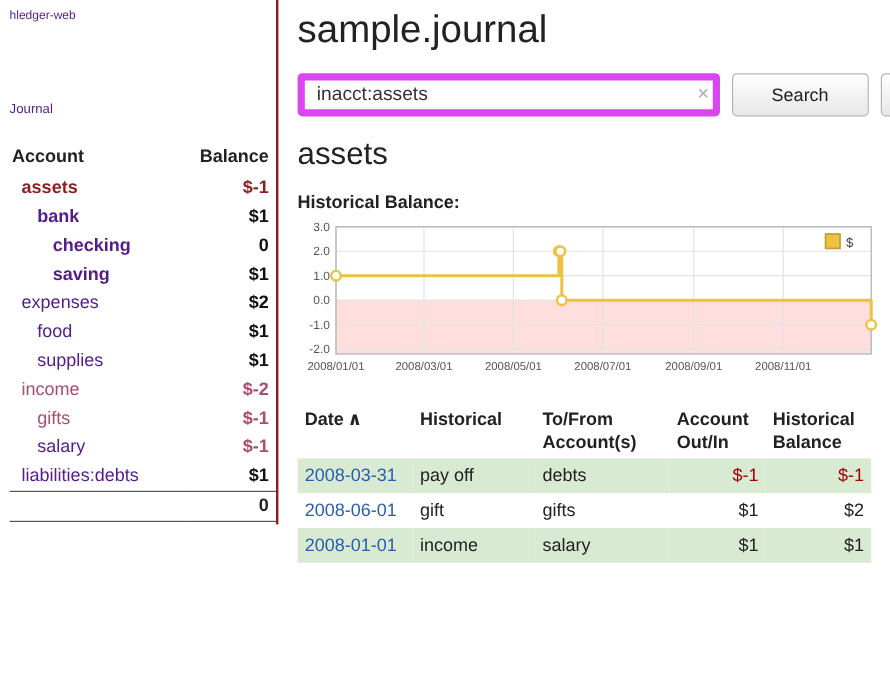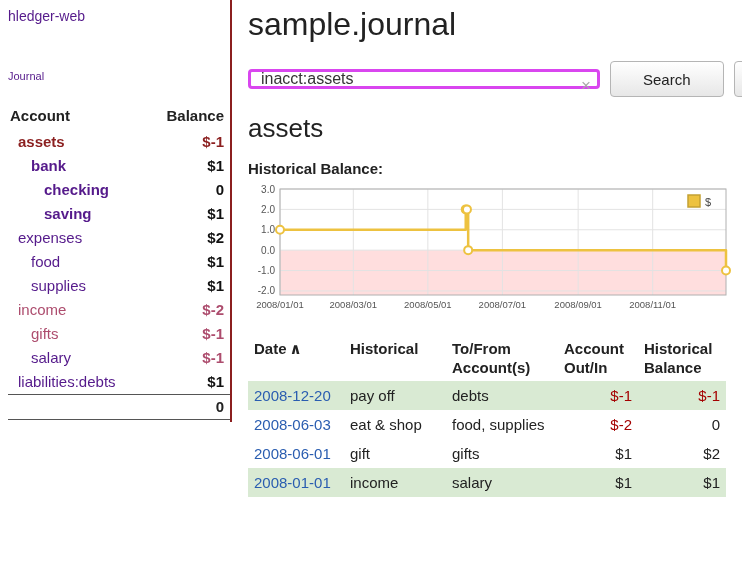--- a/index.html
+++ b/index.html
@@ -3,42 +3,42 @@
 <meta charset="utf-8">
 <style>
   * { margin:0; padding:0; box-sizing:border-box; }
   html,body { width:742px; height:582px; overflow:hidden; background:#fff;
     font-family:"Liberation Sans","DejaVu Sans",sans-serif; color:#222; }
   .app { display:flex; width:742px; height:582px; }
 
   
   .sidebar { width:232px; flex:0 0 232px; }
   .sidebar-inner { border-right:2px solid var(--maroon); padding:8px 0 2px 8px; }
-  .brand { color:var(--purple); font-size:14px; margin-bottom:46px; cursor:pointer; }
+  .brand { color:var(--purple); font-size:10px; margin-bottom:66px; cursor:pointer; }
   .nav-journal { color:var(--purple); font-size:11px; margin-bottom:22px; cursor:pointer; }
   table.accounts { width:100%; border-collapse:collapse; table-layout:fixed; font-size:15px; }
   table.accounts th { text-align:left; font-weight:bold; padding:3px 2px 6px 2px; }
   table.accounts th.bal { text-align:right; padding-right:6px; width:74px; }
   table.accounts td { padding:3px 2px; line-height:18px; }
   table.accounts td.bal { text-align:right; font-weight:bold; padding-right:6px; }
   table.accounts a.acct { text-decoration:none; cursor:pointer; }
   .n-purple { color:var(--purple); }
   .n-maroon { color:var(--maroon); }
   .n-rose   { color:var(--rose); }
   .b-plain  { color:#111; }
   .b-maroon { color:var(--maroon); }
   .b-rose   { color:var(--rose); }
   tr.total td { border-top:1px solid #555; border-bottom:1px solid #555; font-weight:normal; }
 
   
   main { flex:1; padding:4px 6px 0 16px; }
   h1.title { font-size:32px; font-weight:400; margin:2px 0 18px 0; }
   .search-row { display:flex; align-items:center; gap:10px; margin-bottom:16px; }
   .search-box { position:relative; width:352px; }
-  .search-box input { width:100%; height:20px; border:3px solid #d946ef; border-radius:4px;
+  .search-box input { width:100%; height:36px; border:6px solid #d946ef; border-radius:4px;
       font-size:16px; padding:0 28px 0 10px; color:#333; outline:none;
       font-family:"Liberation Sans","DejaVu Sans",sans-serif; }
   .search-box .clear { position:absolute; right:9px; top:7px; color:#aaa; font-size:17px; cursor:pointer; }
   button.btn { height:36px; padding:0 32px; font-size:15px; color:#222; cursor:pointer;
       border:1px solid #b5b5b5; border-radius:4px;
       background:linear-gradient(#ffffff,#e7e7e7);
       font-family:"Liberation Sans","DejaVu Sans",sans-serif; }
   button.btn.help { padding:0 11px; }
   h2.acct-title { font-size:26px; font-weight:400; margin:6px 0 16px 0; }
   .chart-label { font-size:15px; font-weight:bold; margin-bottom:8px; }
@@ -198,32 +198,25 @@
             <span>Date</span><span class="caret">∧</span>
           </th>
           <th class="c-desc">Historical</th>
           <th class="c-acct">To/From Account(s)</th>
           <th class="c-amt">Account Out/In</th>
           <th class="c-bal">Historical Balance</th>
         </tr>
       </thead>
       <tbody id="register-body">
           <tr class="odd">
-            <td><a class="datelink">2008-12-20</a></td>
+            <td><a class="datelink">2008-03-31</a></td>
             <td>pay off</td>
             <td>debts</td>
             <td class="num neg">$-1</td>
             <td class="num neg">$-1</td>
-          </tr>
-          <tr class="even">
-            <td><a class="datelink">2008-06-03</a></td>
-            <td>eat &amp; shop</td>
-            <td>food, supplies</td>
-            <td class="num neg">$-2</td>
-            <td class="num">0</td>
           </tr>
           <tr class="even">
             <td><a class="datelink">2008-06-01</a></td>
             <td>gift</td>
             <td>gifts</td>
             <td class="num">$1</td>
             <td class="num">$2</td>
           </tr>
           <tr class="odd">
             <td><a class="datelink">2008-01-01</a></td>

